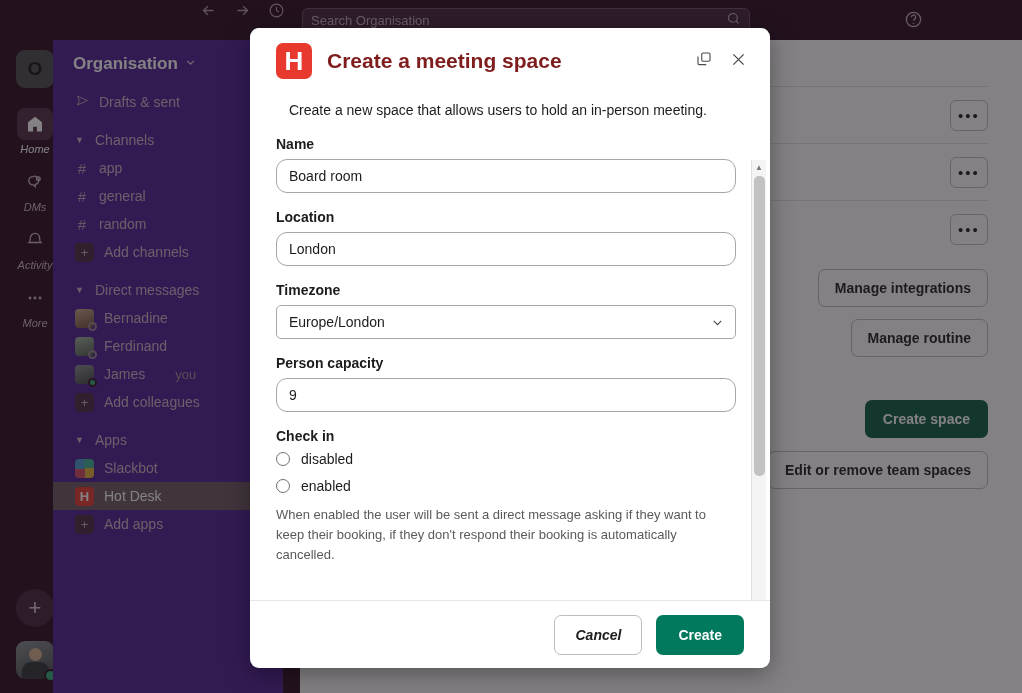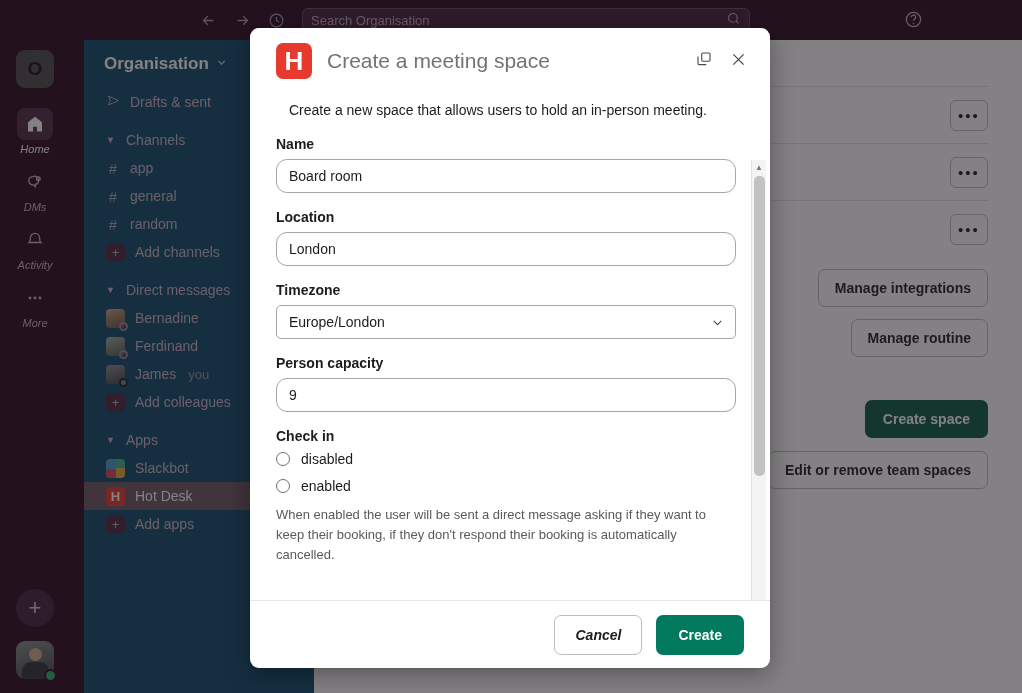--- a/index.html
+++ b/index.html
@@ -13,21 +13,21 @@
     position: relative;
     width: 1022px; height: 693px;
     background: #2b0a21;
   }
 
   
   .topbar {
     position: absolute; top: 0; left: 0;
     width: 936px; height: 40px;
     background: #2b0a21;
-    display: flex; align-items: center;
+    display: flex; align-items: flex-start;
   }
   .nav-arrows { display: flex; align-items: center; gap: 14px; margin-left: 198px; }
   .nav-ico { color: #b69bb0; width: 20px; height: 20px; display: flex; align-items: center; justify-content: center; }
   .nav-ico svg { display: block; }
   .search-box {
     position: absolute; left: 302px; top: 8px;
     width: 448px; height: 25px;
     background: #46203c;
     border: 1px solid #6b4a62;
     border-radius: 6px;
@@ -88,23 +88,23 @@
     background: #2f3338;
   }
   .avatar-rail .dot {
     position: absolute; right: -3px; bottom: -3px;
     width: 13px; height: 13px; border-radius: 50%;
     background: #2bac76; border: 2px solid #2b0a21;
   }
 
   
   .sidebar {
-    position: absolute; left: 84px; top: 40px;
+    position: absolute; left: 53px; top: 40px;
     width: 230px; height: 653px;
-    background: #0c4a6e;
+    background: #4c1d95;
     padding-top: 8px;
   }
   .org-row {
     display: flex; align-items: center; gap: 6px;
     padding: 6px 16px 14px 20px;
     color: #ffffff; font-size: 17px; font-weight: 700;
   }
   .org-row .chev { color: #e0cfdb; }
   .side-row {
     display: flex; align-items: center; gap: 10px;
@@ -125,21 +125,21 @@
     color: #c4aebf; font-size: 13px; line-height: 1;
   }
   .mini-ava { width: 19px; height: 19px; border-radius: 4px; position: relative; overflow: visible; }
   .mini-ava .presence {
     position: absolute; right: -3px; bottom: -3px;
     width: 9px; height: 9px; border-radius: 50%;
     border: 2px solid #360f29; background: transparent;
   }
   .mini-ava .presence.online { background: #2bac76; border-color: #360f29; }
   .mini-ava .presence.away { background: transparent; border: 2px solid #9c8597; }
-  .you-tag { color: #a08c9c; font-size: 13px; margin-left: 2px; }
+  .you-tag { color: #a08c9c; font-size: 13px; margin-left: 20px; }
   .hd-mini {
     width: 19px; height: 19px; border-radius: 4px; background: #e8392f;
     display: flex; align-items: center; justify-content: center;
     color: #fff; font-size: 13px; font-weight: 800; line-height: 1;
   }
   .sb-mini {
     width: 19px; height: 19px; border-radius: 4px;
     background: conic-gradient(#3db39a 0 25%, #e3b23c 0 50%, #d84b63 0 75%, #4a9ad4 0 100%);
   }
 
@@ -195,21 +195,21 @@
   .modal-head {
     height: 66px; display: flex; align-items: center;
     padding: 0 22px 0 26px; flex: 0 0 auto;
   }
   .hd-logo {
     width: 36px; height: 36px; border-radius: 7px; background: #e8392f;
     display: flex; align-items: center; justify-content: center;
     color: #fff; font-size: 26px; font-weight: 800; line-height: 1;
     margin-right: 15px;
   }
-  .modal-title { font-size: 21px; font-weight: 400; color: #737373; }
+  .modal-title { font-size: 21px; font-weight: 700; color: #7f1d1d; }
   .head-actions { margin-left: auto; display: flex; align-items: center; gap: 16px; color: #4a4a4a; }
   .modal-body {
     flex: 1 1 auto; position: relative;
     padding: 8px 26px 0 26px;
     overflow: hidden;
   }
   .desc { font-size: 14px; color: #1d1c1d; margin-bottom: 18px; margin-left: 13px; }
   .field-label { font-size: 14px; font-weight: 700; color: #1d1c1d; margin-bottom: 7px; }
   .field-group { margin-bottom: 16px; }
   .text-input {

